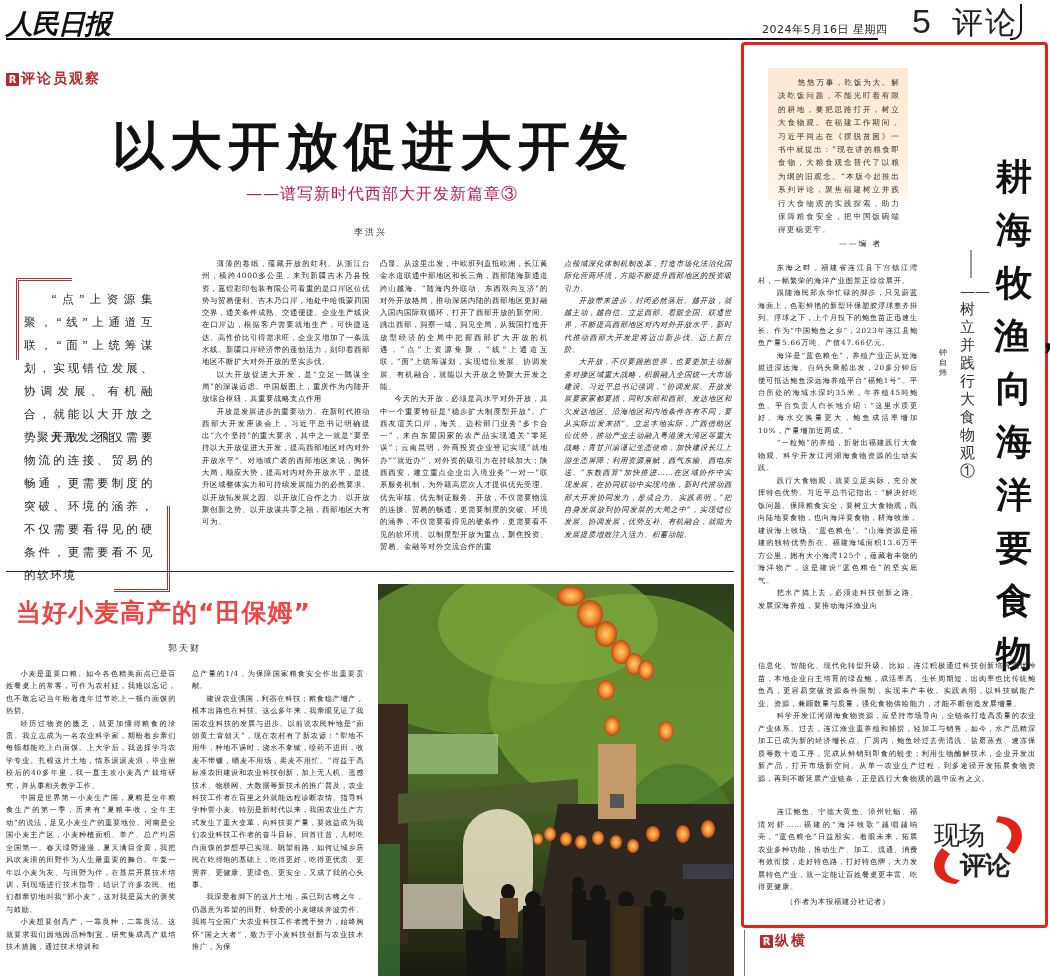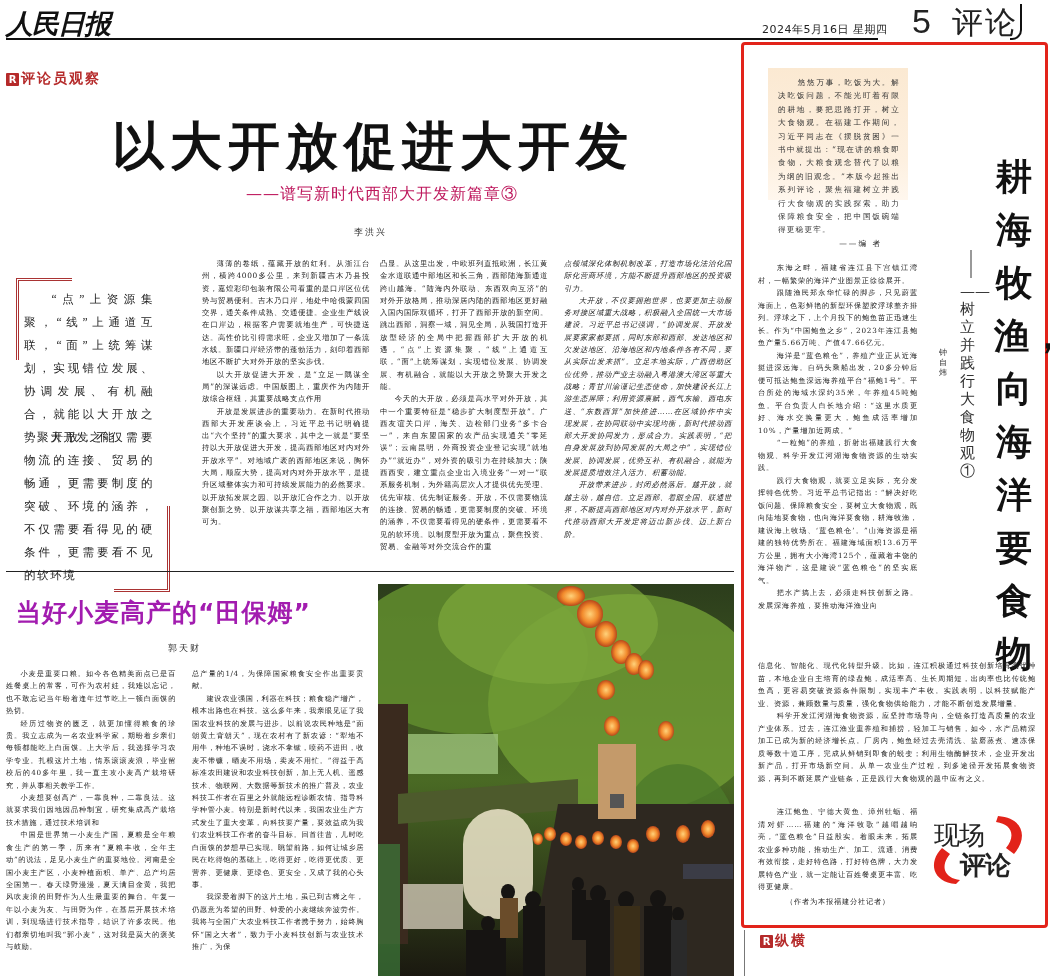--- a/index.html
+++ b/index.html
@@ -31,21 +31,21 @@
   
   .pull-quote { position: absolute; left: 14px; top: 278px; width: 142px; }
   .pq-bracket-tl { position: absolute; left: 2px; top: 0; width: 56px; height: 82px; border-left: 3px double #a33; border-top: 3px double #a33; }
   .pq-bracket-br { position: absolute; left: 100px; top: 228px; width: 56px; height: 86px; border-right: 3px double #a33; border-bottom: 3px double #a33; }
   .pq-text { position: absolute; left: 10px; width: 130px; font-family: Liberation Serif, serif; font-size: 11.5px; line-height: 23px; color: #222; letter-spacing: 1.6px; text-align: justify; }
   .pq-text.p1 { top: 10px; text-indent: 2.4em; }
   .pq-text.p2 { top: 148px; text-indent: 2.4em; }
 
   .section-rule { position: absolute; left: 6px; top: 571px; width: 728px; height: 1px; background: #222; }
 
-  .headline-second { position: absolute; left: 16px; top: 596px; font-family: "DejaVu Sans", sans-serif; font-size: 25px; color: #a21caf; letter-spacing: 1px; }
+  .headline-second { position: absolute; left: 16px; top: 596px; font-family: "DejaVu Sans", sans-serif; font-size: 25px; color: #ef4444; letter-spacing: 1px; }
 
   
   .photo { position: absolute; left: 378px; top: 584px; width: 356px; height: 392px; overflow: hidden; background: #1b2a14; }
   .photo svg { display: block; }
 
   
   .feature-frame { position: absolute; left: 741px; top: 42px; width: 307px; height: 886px; border: 3px solid #e2231a; border-radius: 4px; }
   .intro-box { position: absolute; left: 768px; top: 68px; width: 140px; height: 132px; background: linear-gradient(180deg, #fbe9d2 0%, #fdf0e0 70%, #fff7ee 100%); padding: 8px 8px 0 10px; }
   .intro-box .txt { font-size: 7.6px; line-height: 13.4px; color: #333; letter-spacing: 1.2px; text-indent: 2.6em; text-align: justify; }
   .intro-box .sig { font-size: 7.6px; text-align: right; color: #222; margin-top: 2px; padding-right: 18px; letter-spacing: 2px; }
@@ -97,34 +97,34 @@
   <p>薄薄的卷纸，蕴藏开放的红利。从浙江台州，横跨4000多公里，来到新疆吉木乃县投资，嘉煌彩印包装有限公司看重的是口岸区位优势与贸易便利。吉木乃口岸，地处中哈俄蒙四国交界，通关条件成熟、交通便捷。企业生产线设在口岸边，根据客户需要就地生产，可快捷送达。高性价比引得需求旺，企业又增加了一条流水线。新疆口岸经济带的蓬勃活力，刻印着西部地区不断扩大对外开放的坚实步伐。</p>
   <p>以大开放促进大开发，是“立足一隅谋全局”的深谋远虑。中国版图上，重庆作为内陆开放综合枢纽，其重要战略支点作用</p>
   <p>开放是发展进步的重要动力。在新时代推动西部大开发座谈会上，习近平总书记明确提出“六个坚持”的重大要求，其中之一就是“要坚持以大开放促进大开发，提高西部地区对内对外开放水平”。对地域广袤的西部地区来说，胸怀大局，顺应大势，提高对内对外开放水平，是提升区域整体实力和可持续发展能力的必然要求。以开放拓发展之园、以开放汇合作之力、以开放聚创新之势、以开放谋共享之福，西部地区大有可为。</p>
 </div>
 <div class="col" style="left:380px;top:258px;width:168px;">
   <p class="cont">凸显。从这里出发，中欧班列直抵欧洲，长江黄金水道联通中部地区和长三角，西部陆海新通道跨山越海。“陆海内外联动、东西双向互济”的对外开放格局，推动深居内陆的西部地区更好融入国内国际双循环，打开了西部开放的新空间。跳出西部，洞察一域，洞见全局，从我国打造开放型经济的全局中把握西部扩大开放的机遇，“点”上资源集聚，“线”上通道互联，“面”上统筹谋划，实现错位发展、协调发展、有机融合，就能以大开放之势聚大开发之能。</p>
   <p>今天的大开放，必须是高水平对外开放，其中一个重要特征是“稳步扩大制度型开放”。广西友谊关口岸，海关、边检部门业务“多卡合一”，来自东盟国家的农产品实现通关“零延误”；云南昆明，外商投资企业登记实现“就地办”“就近办”，对外资的吸引力在持续加大；陕西西安，建立重点企业出入境业务“一对一”联系服务机制，为外籍高层次人才提供优先受理、优先审核、优先制证服务。开放，不仅需要物流的连接、贸易的畅通，更需要制度的突破、环境的涵养，不仅需要看得见的硬条件，更需要看不见的软环境。以制度型开放为重点，聚焦投资、贸易、金融等对外交流合作的重</p>
 </div>
 <div class="col" style="left:564px;top:258px;width:168px;font-style:italic;">
   <p class="cont">点领域深化体制机制改革，打造市场化法治化国际化营商环境，方能不断提升西部地区的投资吸引力。</p>
+  <p>开放带来进步，封闭必然落后。越开放，就越主动，越自信。立足西部、着眼全国、联通世界，不断提高西部地区对内对外开放水平，新时代推动西部大开发定将迈出新步伐、迈上新台阶。</p>
   <p>大开放，不仅要拥抱世界，也要更加主动服务对接区域重大战略，积极融入全国统一大市场建设。习近平总书记强调，“协调发展、开放发展要家家都要抓，同时东部和西部、发达地区和欠发达地区、沿海地区和内地条件各有不同，要从实际出发来抓”。立足本地实际，广西借助区位优势，推动产业主动融入粤港澳大湾区等重大战略；青甘川渝谨记生态使命，加快建设长江上游生态屏障；利用资源禀赋，西气东输、西电东送、“东数西算”加快推进……在区域协作中实现发展，在协同联动中实现均衡，新时代推动西部大开发协同发力，形成合力。实践表明，“把自身发展放到协同发展的大局之中”，实现错位发展、协调发展，优势互补、有机融合，就能为发展提质增效注入活力、积蓄动能。</p>
-  <p>开放带来进步，封闭必然落后。越开放，就越主动，越自信。立足西部、着眼全国、联通世界，不断提高西部地区对内对外开放水平，新时代推动西部大开发定将迈出新步伐、迈上新台阶。</p>
 </div>
 
 <div class="section-rule"></div>
 
 <h2 class="headline-second">当好小麦高产的“田保姆”</h2>
 <div class="byline" style="left:168px;top:642px;">郭天财</div>
 
 <div class="col" style="left:6px;top:668px;width:170px;font-size:7.2px;line-height:12.4px;">
   <p>小麦是重要口粮。如今各色精美面点已是百姓餐桌上的常客，可作为农村娃，我难以忘记，也不敢忘记当年盼着逢年过节吃上一顿白面馍的热切。</p>
   <p>经历过物资的匮乏，就更加懂得粮食的珍贵。我立志成为一名农业科学家，期盼着乡亲们每顿都能吃上白面馍。上大学后，我选择学习农学专业。扎根这片土地，情系滚滚麦浪，毕业留校后的40多年里，我一直主攻小麦高产栽培研究，并从事相关教学工作。</p>
+  <p>中国是世界第一小麦生产国，夏粮是全年粮食生产的第一季，历来有“夏粮丰收，全年主动”的说法，足见小麦生产的重要地位。河南是全国小麦主产区，小麦种植面积、单产、总产均居全国第一。春天绿野漫漫，夏天满目金黄，我把风吹麦浪的田野作为人生最重要的舞台。年复一年以小麦为友、与田野为伴，在基层开展技术培训，到现场进行技术指导，结识了许多农民。他们都亲切地叫我“郭小麦”，这对我是莫大的褒奖与鼓励。</p>
   <p>小麦想要创高产，一靠良种，二靠良法。这就要求我们因地因品种制宜，研究集成高产栽培技术措施，通过技术培训和</p>
-  <p>中国是世界第一小麦生产国，夏粮是全年粮食生产的第一季，历来有“夏粮丰收，全年主动”的说法，足见小麦生产的重要地位。河南是全国小麦主产区，小麦种植面积、单产、总产均居全国第一。春天绿野漫漫，夏天满目金黄，我把风吹麦浪的田野作为人生最重要的舞台。年复一年以小麦为友、与田野为伴，在基层开展技术培训，到现场进行技术指导，结识了许多农民。他们都亲切地叫我“郭小麦”，这对我是莫大的褒奖与鼓励。</p>
 </div>
 <div class="col" style="left:192px;top:668px;width:172px;font-size:7.2px;line-height:12.4px;">
   <p class="cont">总产量的1/4，为保障国家粮食安全作出重要贡献。</p>
   <p>建设农业强国，利器在科技；粮食稳产增产，根本出路也在科技。这么多年来，我亲眼见证了我国农业科技的发展与进步。以前说农民种地是“面朝黄土背朝天”，现在农村有了新农谚：“犁地不用牛，种地不误时，浇水不拿锨，喷药不进田，收麦不带镰，晒麦不用场，卖麦不用忙。”得益于高标准农田建设和农业科技创新，加上无人机、遥感技术、物联网、大数据等新技术的推广普及，农业科技工作者在百里之外就能远程诊断农情、指导科学种管小麦。特别是新时代以来，我国农业生产方式发生了重大变革，向科技要产量，要效益成为我们农业科技工作者的奋斗目标。回首往昔，儿时吃白面馍的梦想早已实现。眺望前路，如何让城乡居民在吃得饱的基础上，吃得更好，吃得更优质、更营养、更健康、更绿色、更安全，又成了我的心头事。</p>
   <p>我深爱着脚下的这片土地，虽已到古稀之年，仍愿意为希望的田野、钟爱的小麦继续奔波劳作。我将与全国广大农业科技工作者携手努力，始终胸怀“国之大者”，致力于小麦科技创新与农业技术推广，为保</p>
 </div>
 
 <div class="photo">
   <svg width="356" height="392" viewBox="0 0 356 392">
     <defs>

